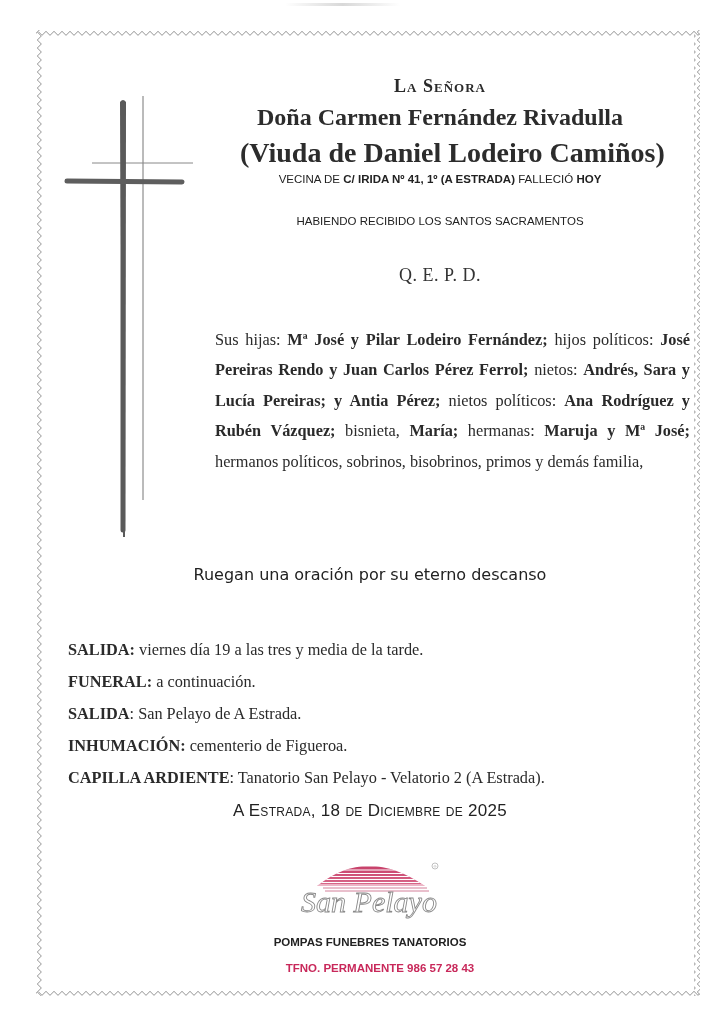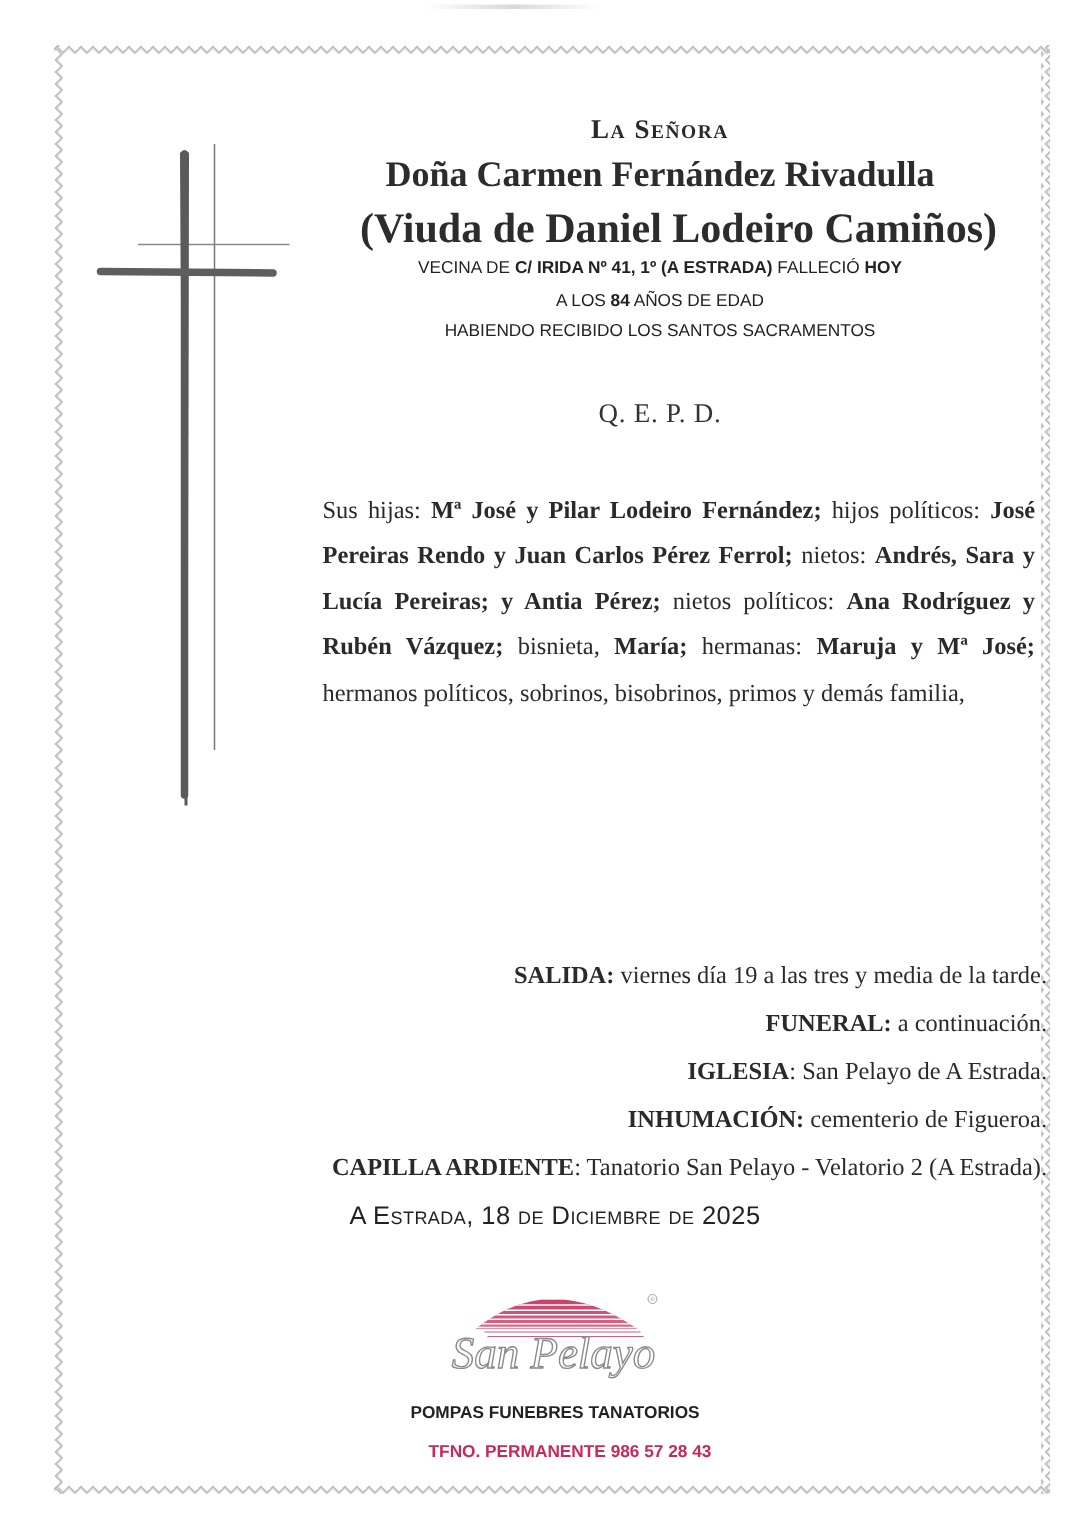--- a/index.html
+++ b/index.html
@@ -15,21 +15,21 @@
   .title-small { left:240px; width:400px; top:76px; font-size:18px; font-weight:bold; letter-spacing:1px; color:#2a2a2a; font-variant:small-caps; }
   .name { left:240px; width:400px; top:104px; font-size:24px; font-weight:bold; color:#2c2c2c; }
   .widow { left:240px; width:400px; top:137px; font-size:28px; font-weight:bold; color:#2c2c2c; }
   .info { left:240px; width:400px; font-size:11.5px; color:#222; }
   .info b { font-weight:bold;text-align:center; }
   .qepd { left:340px; width:200px; top:265px; font-size:18px; color:#333; letter-spacing:0.5px; }
   .para { position:absolute; left:215px; top:325px; width:475px; font-size:16.3px; line-height:30.4px; text-align:justify; color:#2a2a2a; }
   .para b { font-weight:bold; }
   .pray { left:120px; width:500px; top:565px; font-size:16px; color:#222; }
   .details { position:absolute; left:68px; top:634px; width:630px; font-size:16.3px; line-height:32px; color:#2a2a2a; }
-  .details .row { white-space:nowrap;text-align:right; }
+  .details .row { white-space:nowrap; }
   .details b { font-weight:bold; }
   .date { left:140px; width:460px; top:801px; font-size:17px; color:#222; font-variant:small-caps; letter-spacing:0.3px;text-align:center; }
   .logo { position:absolute; left:295px; top:852px; width:150px; height:80px; }
   .pompas { left:190px; width:360px; top:936px; font-size:11.5px; font-weight:bold; color:#222; }
   .tfno { left:200px; width:360px; top:962px; font-size:11.5px; font-weight:bold; }
   .cross { position:absolute; left:60px; top:90px; width:140px; height:460px; }
 </style>
 </head>
 <body>
 
@@ -69,35 +69,35 @@
       <line x1="7" y1="91" x2="122" y2="92" stroke="#5e5e5e" stroke-width="5" stroke-linecap="round"></line>
     </svg>
   </div>
 
   <div class="c serif title-small">La Señora</div>
   <div class="c serif name">Doña Carmen Fernández Rivadulla</div>
   <div class="c serif widow">(Viuda de Daniel Lodeiro Camiños)</div>
 
   <div class="c sans info" style="top:173px;"><span>VECINA DE </span><b>C/ IRIDA Nº 41, 1º (A ESTRADA)</b><span> FALLECIÓ </span><b>HOY</b></div>
 
-  <div class="c sans info" style="top:195px;"><span>A LOS </span><b>84</b><span> AÑOS DE EDAD</span></div>
 
   <div class="c serif qepd">Q. E. P. D.</div>
 
   <div class="c sans info" style="top:215px;">HABIENDO RECIBIDO LOS SANTOS SACRAMENTOS</div>
 
   <div class="para serif">
     <span>Sus hijas: </span><b>Mª José y Pilar Lodeiro Fernández;</b><span> hijos políticos: </span><b>José Pereiras Rendo y Juan Carlos Pérez Ferrol;</b><span> nietos: </span><b>Andrés, Sara y Lucía Pereiras; y Antia Pérez;</b><span> nietos políticos: </span><b>Ana Rodríguez y Rubén Vázquez;</b><span> bisnieta, </span><b>María;</b><span> hermanas: </span><b>Maruja y Mª José;</b><span> hermanos políticos, sobrinos, bisobrinos, primos y demás familia,</span>
   </div>
 
+  <div class="c dsans pray">Ruegan una oración por su eterno descanso</div>
 
   <div class="details serif">
     <div class="row"><b>SALIDA:</b><span> viernes día 19 a las tres y media de la tarde.</span></div>
     <div class="row"><b>FUNERAL:</b><span> a continuación.</span></div>
-    <div class="row"><b>IGLESIA</b><span>: San Pelayo de A Estrada.</span></div>
+    <div class="row"><b>SALIDA</b><span>: San Pelayo de A Estrada.</span></div>
     <div class="row"><b>INHUMACIÓN:</b><span> cementerio de Figueroa.</span></div>
     <div class="row"><b>CAPILLA ARDIENTE</b><span>: Tanatorio San Pelayo - Velatorio 2 (A Estrada).</span></div>
   </div>
 
   <div class="c sans date">A Estrada, 18 de Diciembre de 2025</div>
 
   <div class="logo">
     <svg width="150" height="80" viewBox="0 0 150 80" xmlns="http://www.w3.org/2000/svg">
       <defs>
         <clipPath id="dome">

